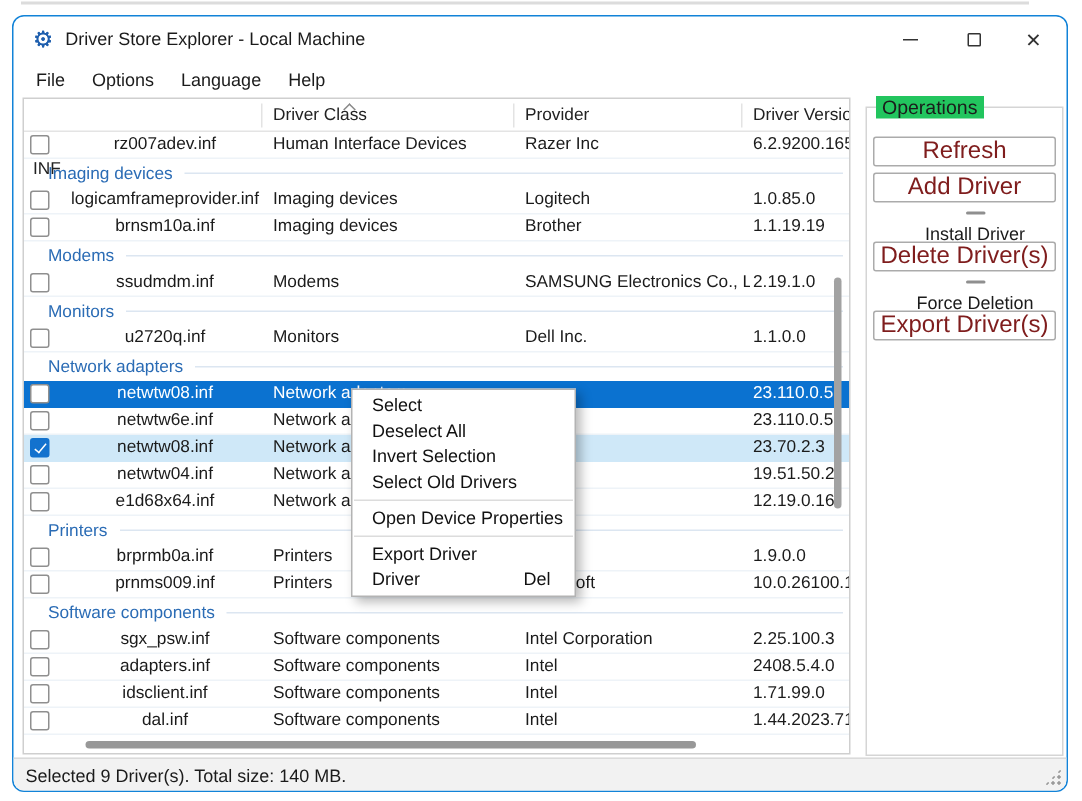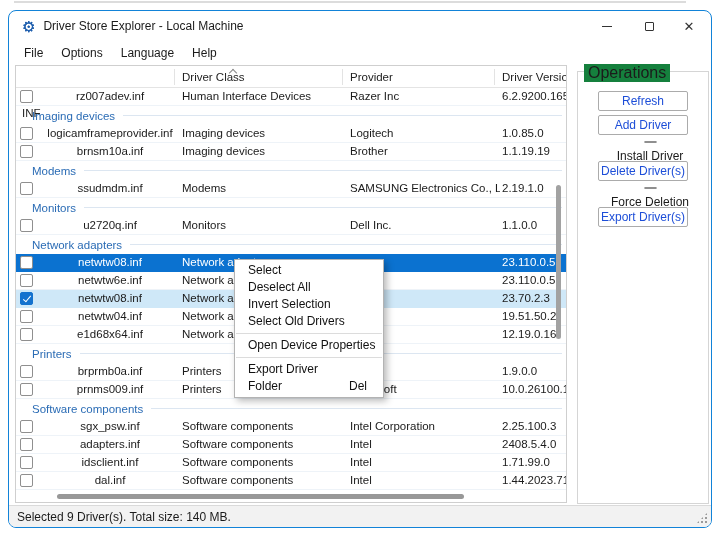--- a/index.html
+++ b/index.html
@@ -61,24 +61,24 @@
   
   .ctxmenu { position:absolute; left:225px; top:248px; width:150px; background:#fff; border:1px solid #b3b3b3;
              box-shadow:3px 3px 7px rgba(0,0,0,0.28); padding:2px 0; z-index:20; }
   .mitem { height:17px; line-height:17px; padding:0 16px 0 13px; font-size:12px; color:#111;
            display:flex; justify-content:space-between; white-space:nowrap; }
   .mshort { color:#111; }
   .msep { height:1px; background:#dcdcdc; margin:3px 1px; }
 
   
   .opsbox { position:absolute; left:568px; top:60px; width:132px; height:433px; border:1px solid #d5d5d5; }
-  .ops-title { position:absolute; top:-8px; left:6px; background:#15803d; padding:0 4px; font-size:16px; color:#1b1b1b; }
+  .ops-title { position:absolute; top:-8px; left:6px; background:#22c55e; padding:0 4px; font-size:13px; color:#1b1b1b; }
   .ops-controls { padding-top:19px; }
-  .opbtn { display:block; width:90px; height:20px; margin:0 auto 4px auto; background:#fff; border:1px solid #ababab;
-           border-radius:2px; font-size:12px; color:#1d4ed8; font-family:"Liberation Sans", sans-serif; }
+  .opbtn { display:block; width:122px; height:20px; margin:0 auto 4px auto; background:#fff; border:1px solid #ababab;
+           border-radius:2px; font-size:16px; color:#7f1d1d; font-family:"Liberation Sans", sans-serif; }
   .opchk { display:flex; align-items:center; gap:6px; margin:6px 0 6px 14px; height:14px; font-size:12px; color:#1b1b1b;flex-direction:column; }
 
   
   .statusbar { position:absolute; left:0; right:0; top:494px; height:23px; background:#f2f2f2; border-top:1px solid #dadada;
                display:flex; align-items:center; padding-left:8px; font-size:12px; color:#1b1b1b; }
   .grip { position:absolute; right:3px; bottom:4px; width:12px; height:12px;
           background-image:radial-gradient(#9a9a9a 1px, transparent 1.2px); background-size:4px 4px;
           clip-path:polygon(100% 0, 100% 100%, 0 100%); }
 </style>
 </head>
@@ -296,21 +296,21 @@
         </div>
         <div class="msep"></div>
         <div class="mitem">
           <span>Open Device Properties</span>
         </div>
         <div class="msep"></div>
         <div class="mitem">
           <span>Export Driver</span>
         </div>
         <div class="mitem">
-          <span>Folder</span>
+          <span>Driver</span>
           <span class="mshort">Del</span>
         </div>
       </div>
 
     <div class="statusbar">
       <span>Selected 9 Driver(s). Total size: 140 MB.</span>
       <span class="grip"></span>
     </div>
 
   </div>

